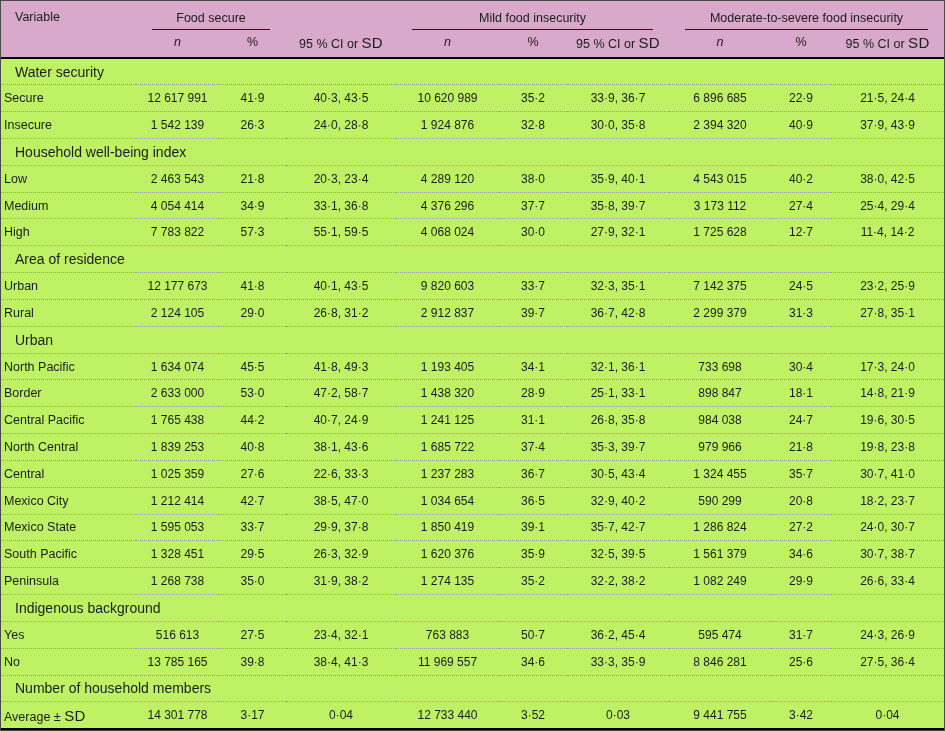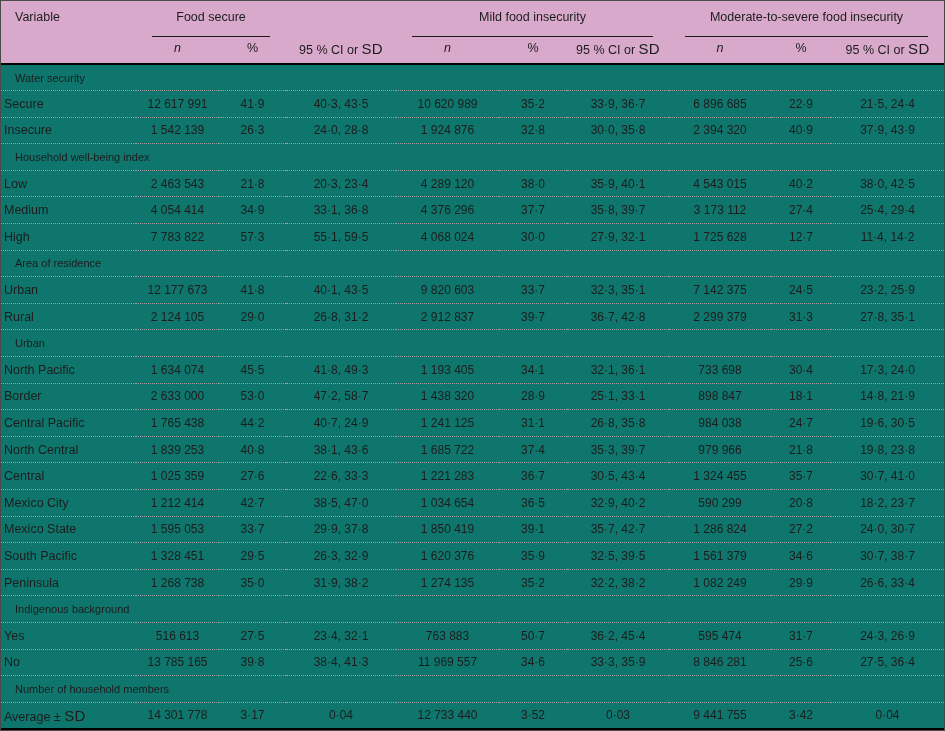--- a/index.html
+++ b/index.html
@@ -2,21 +2,21 @@
 <html><head>
 <meta charset="utf-8">
 <style>
   html, body { margin: 0; padding: 0; background: #fff; }
   * { box-sizing: border-box; }
 
   .table-wrap {
     width: 945px;
     height: 731px;
     border: 1px solid #4a4a4a;
-    background: #0f766e;
+    background: #bef264;
     overflow: hidden;
     font-family: "Liberation Sans", sans-serif;
     color: #1c1c1c;
   }
 
   table {
     border-collapse: collapse;
     table-layout: fixed;
     width: 943px;
     height: 729px;
@@ -43,21 +43,21 @@
 
   th.variable-h {
     text-align: left;
     vertical-align: top;
     padding: 9px 0 0 14px;
   }
 
   .spanner {
     display: block;
     margin: 0 16px;
-    padding: 9px 0 12px;
+    padding: 9px 0 4px;
     border-bottom: 1px solid #1a1a1a;
     white-space: nowrap;
   }
 
   .ital { font-style: italic; }
   .sc { font-size: 15px; letter-spacing: 0.3px; }
 
   thead { border-bottom: 2.5px solid #000; }
   table { border-bottom: 2.5px solid #000; }
 
@@ -66,21 +66,21 @@
     text-align: center;
     vertical-align: middle;
     white-space: nowrap;
   }
   tbody tr { height: 26px; }
   tbody tr + tr { border-top: 1px dotted #9c9c9c; }
 
   td.section-title {
     text-align: left;
     padding-left: 14px;
-    font-size: 11px;
+    font-size: 14px;
   }
   td.row-label {
     text-align: left;
     font-size: 12.5px;
   }
 </style>
 </head>
 <body>
 
 <div class="table-wrap">
@@ -266,21 +266,21 @@
           <td>35·3, 39·7</td>
           <td>979 966</td>
           <td>21·8</td>
           <td>19·8, 23·8</td>
         </tr>
         <tr>
           <td class="row-label">Central</td>
           <td>1 025 359</td>
           <td>27·6</td>
           <td>22·6, 33·3</td>
-          <td>1 221 283</td>
+          <td>1 237 283</td>
           <td>36·7</td>
           <td>30·5, 43·4</td>
           <td>1 324 455</td>
           <td>35·7</td>
           <td>30·7, 41·0</td>
         </tr>
         <tr>
           <td class="row-label">Mexico City</td>
           <td>1 212 414</td>
           <td>42·7</td>

